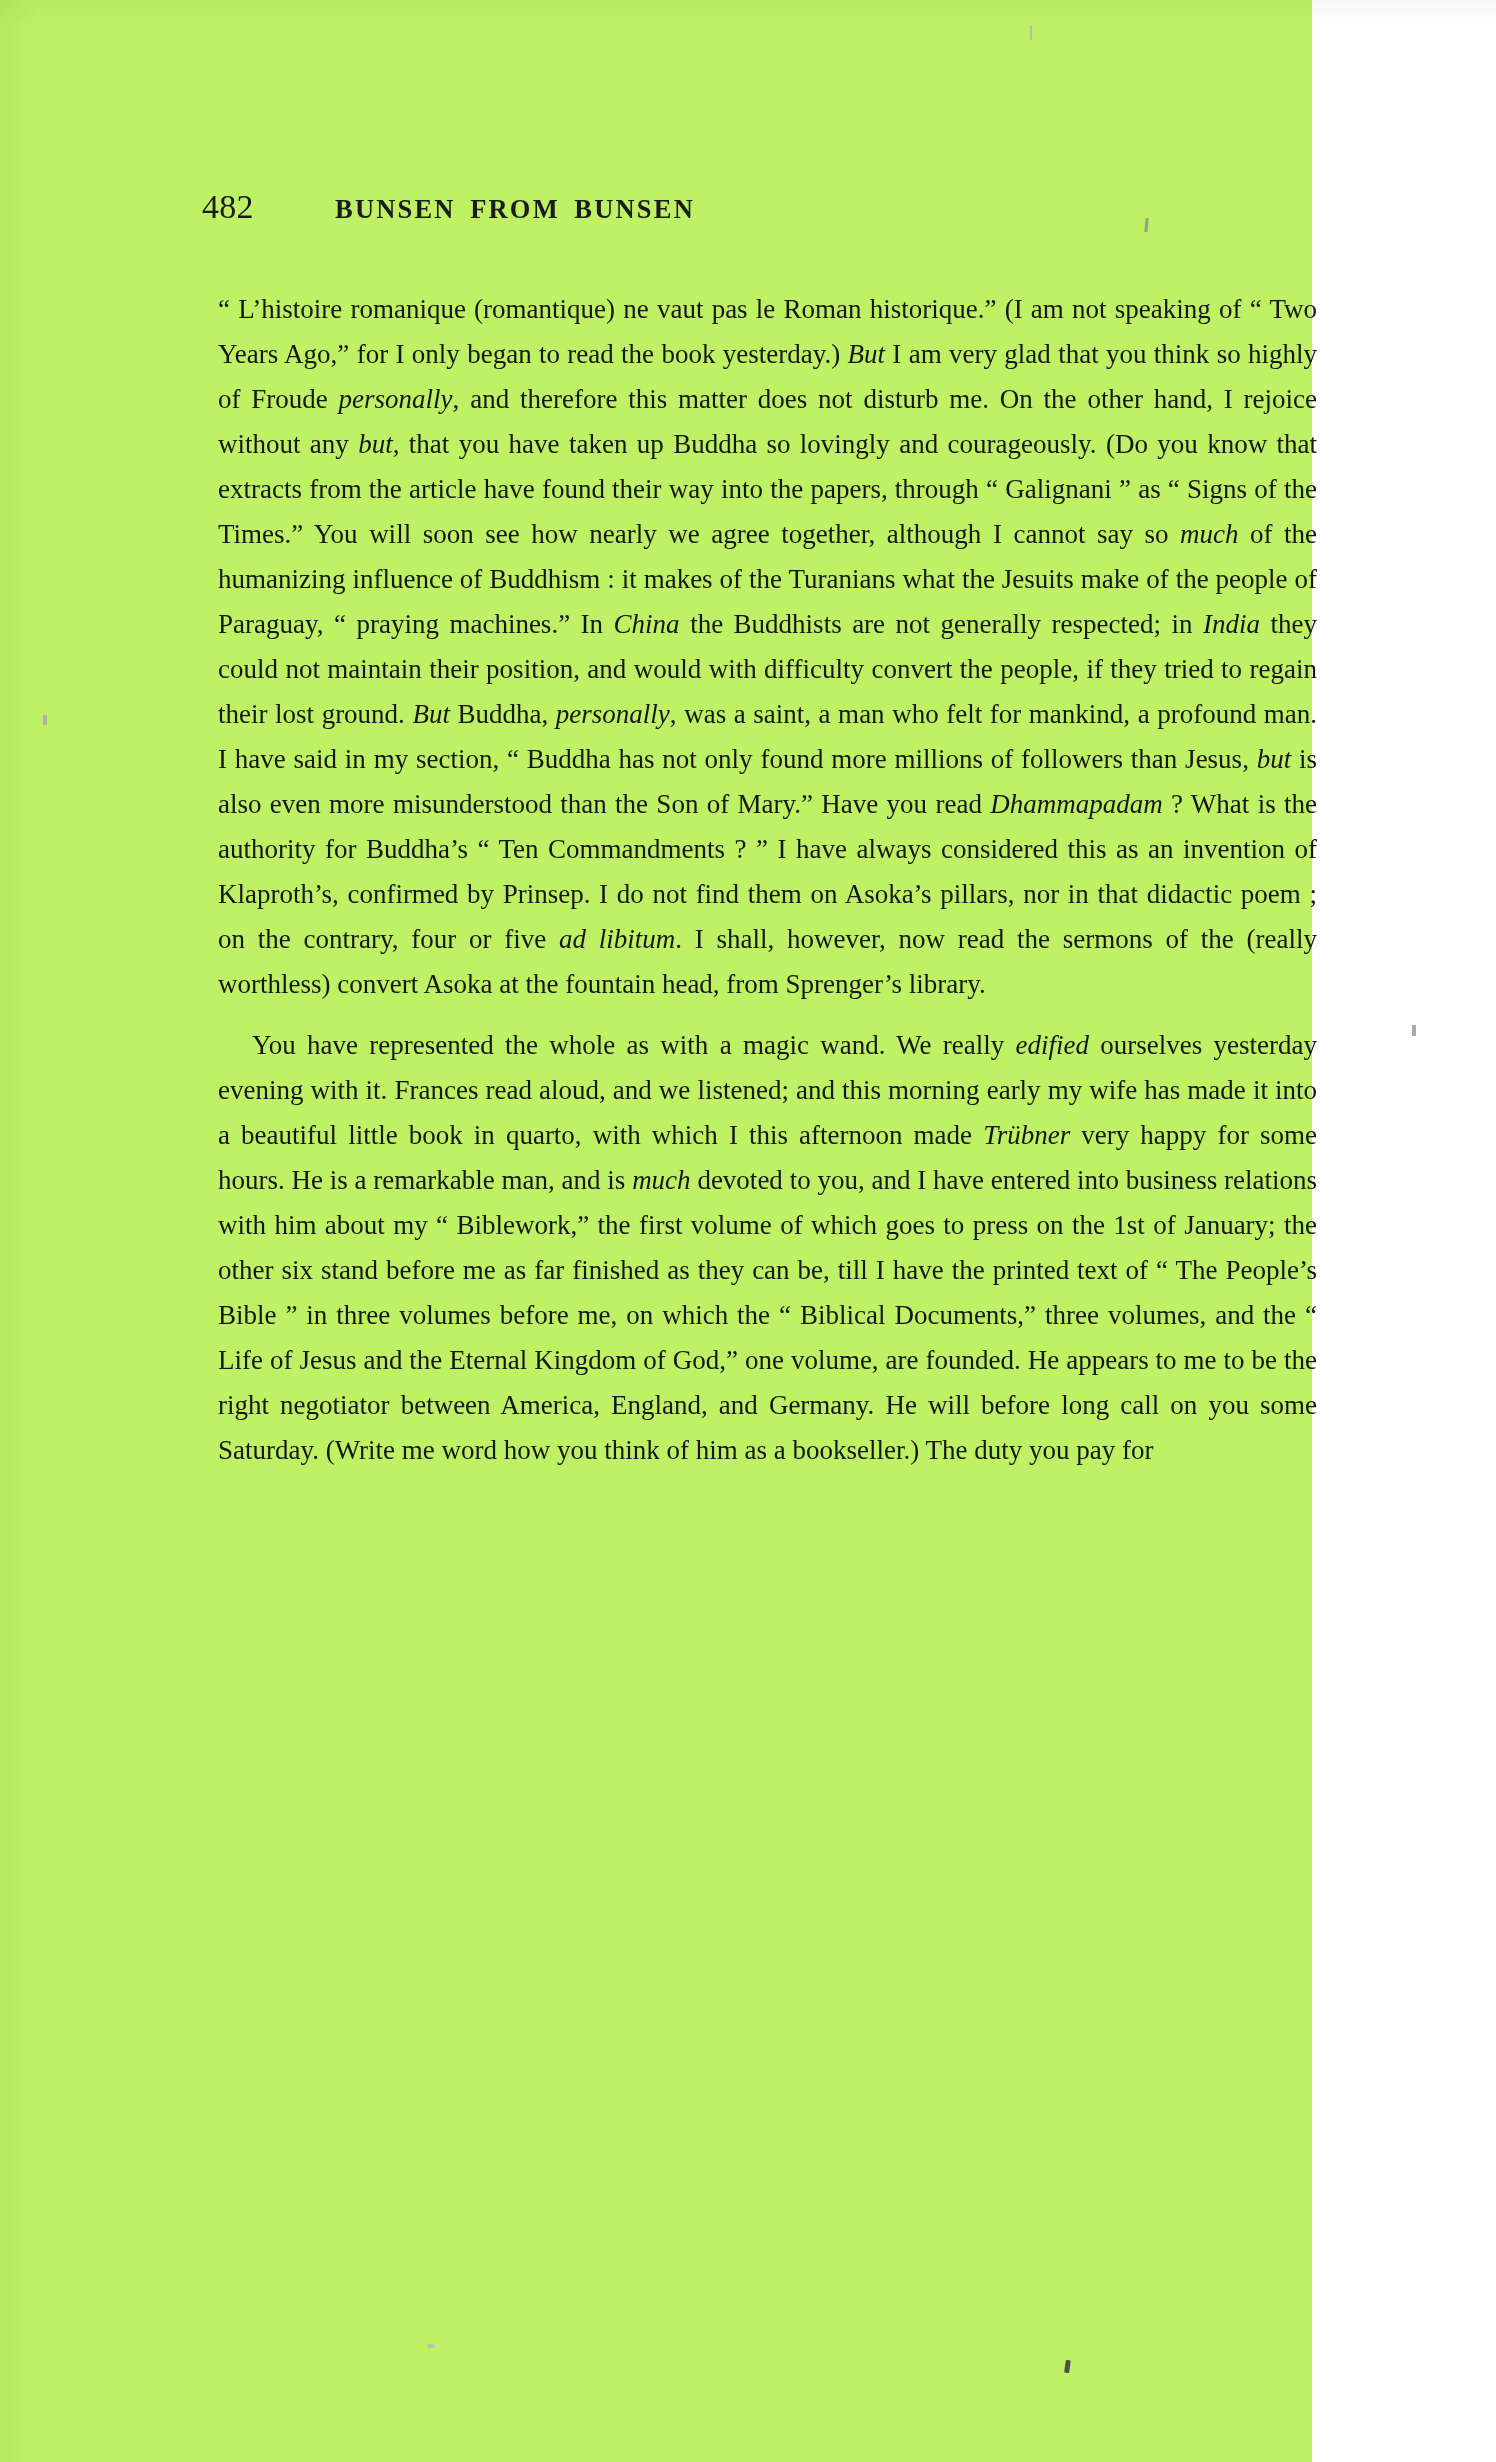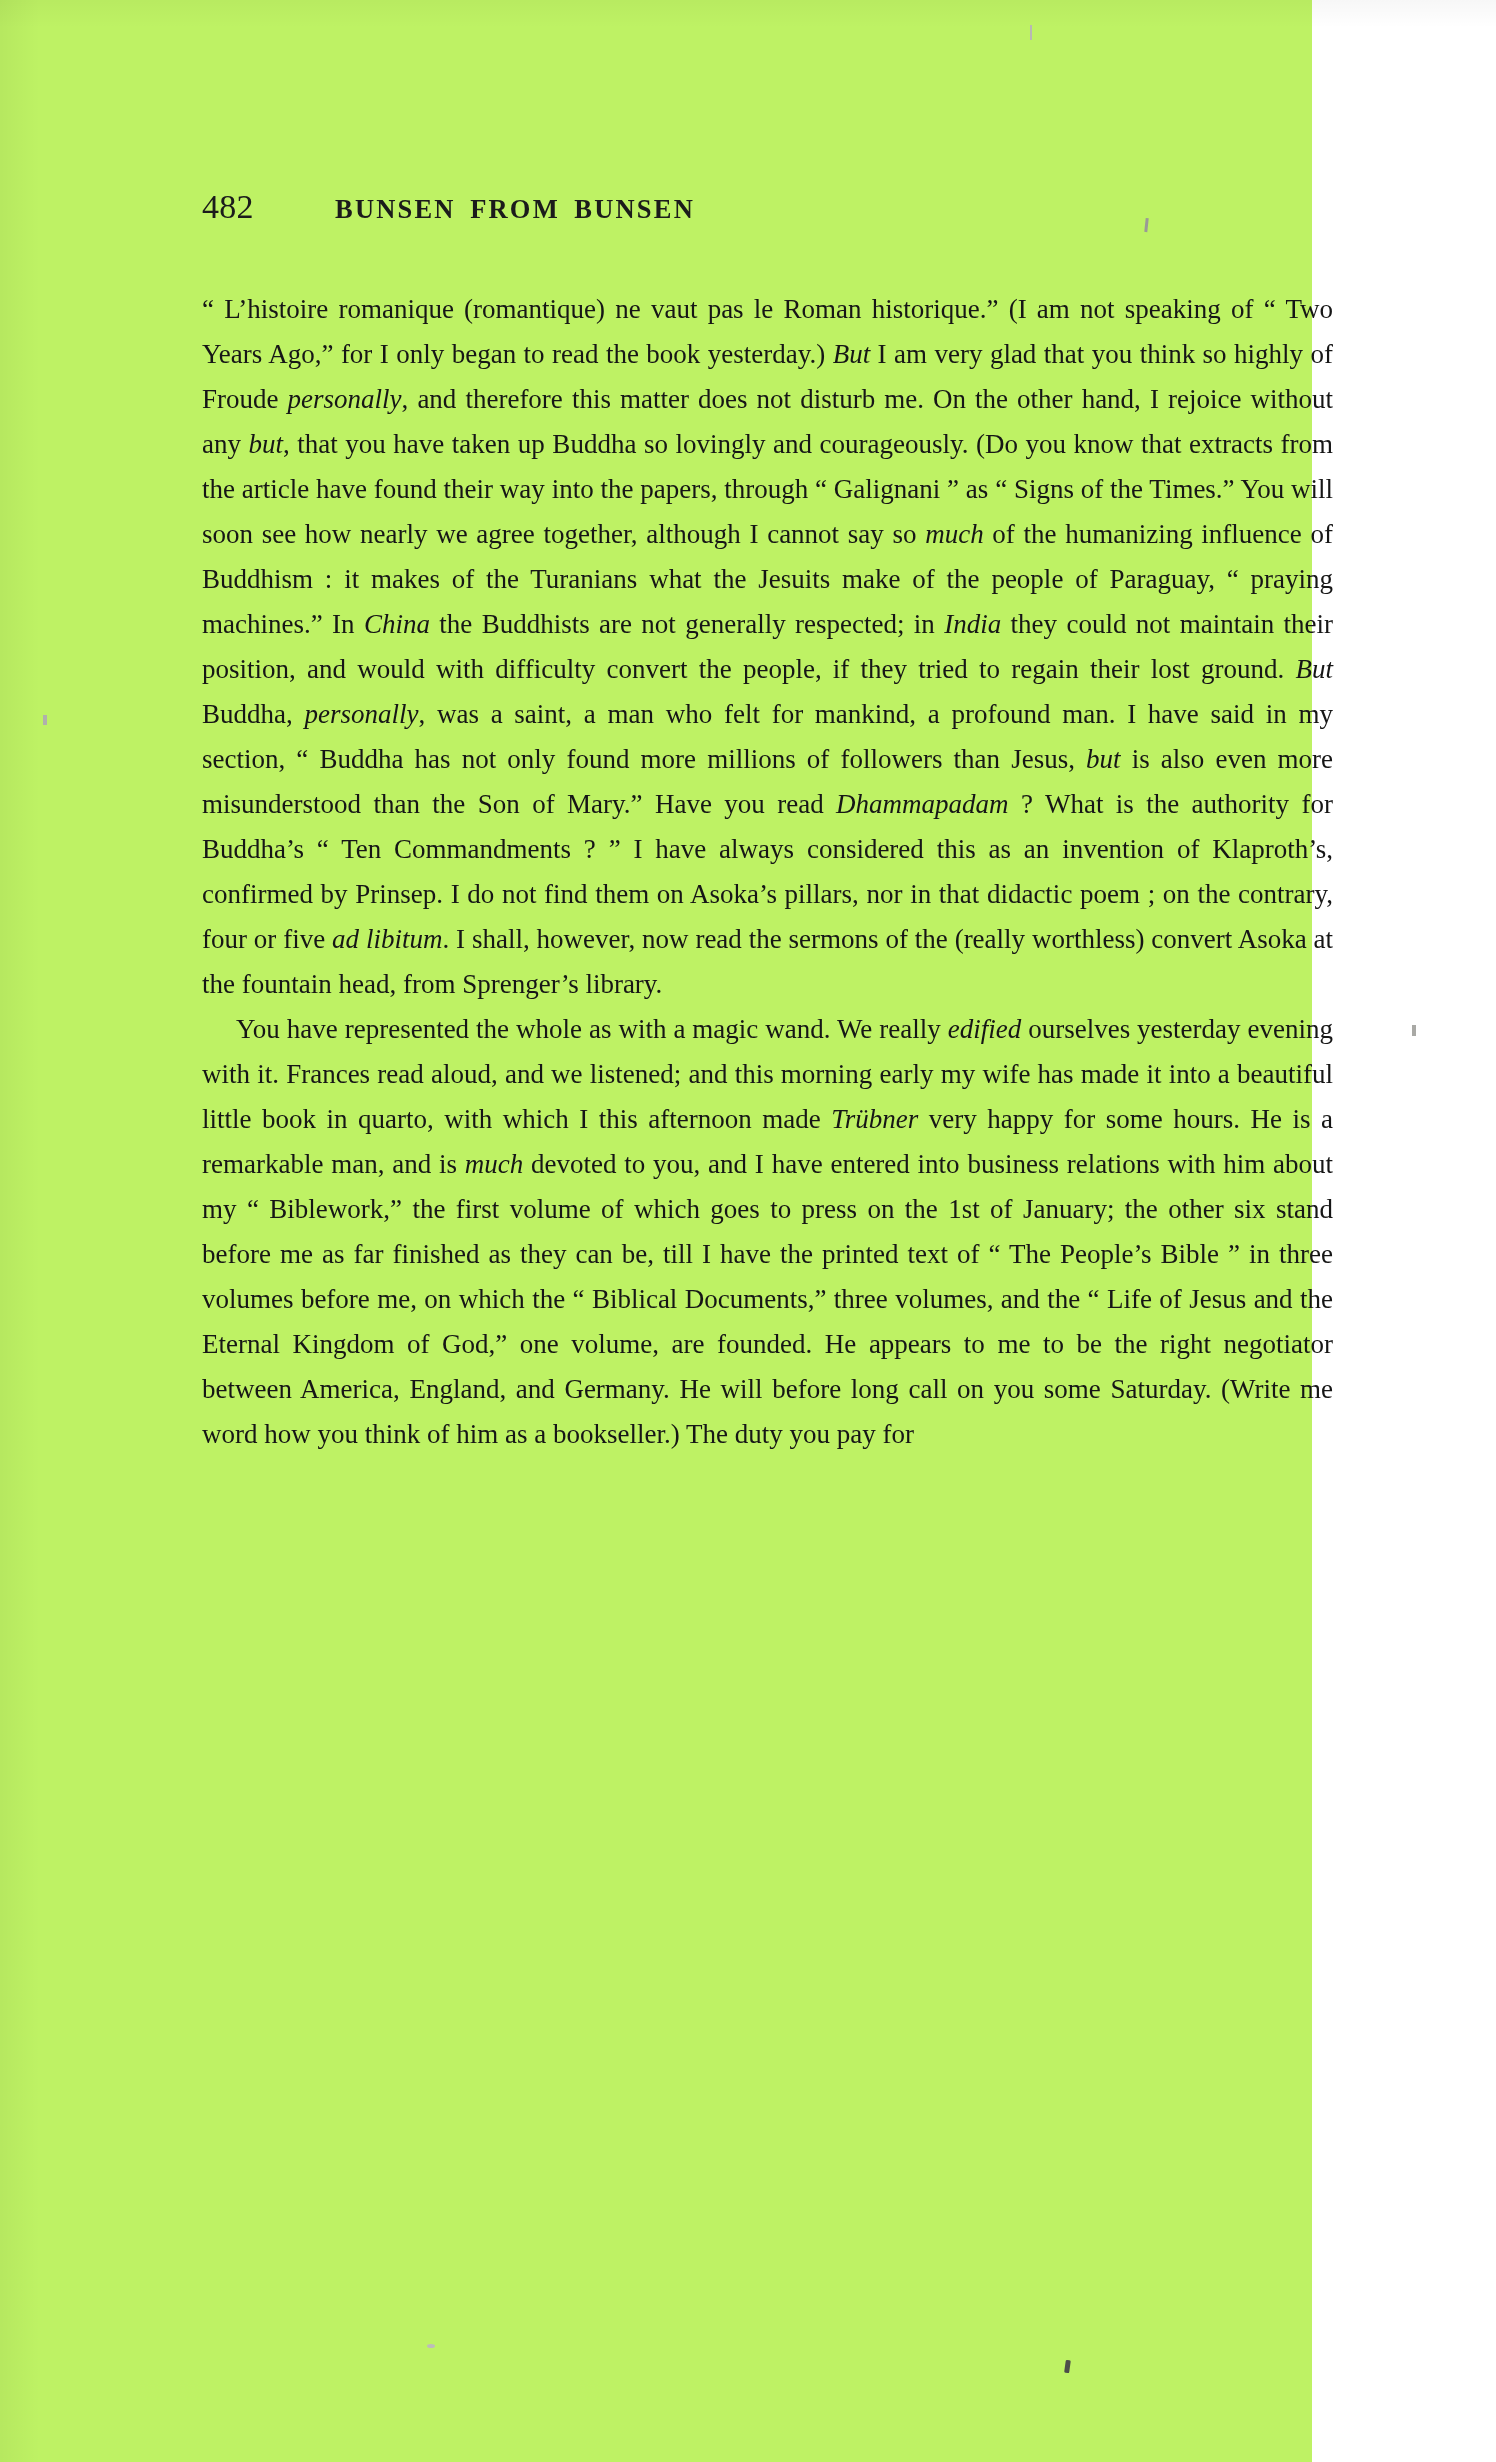--- a/index.html
+++ b/index.html
@@ -50,21 +50,21 @@
   }
   .body-text {
     font-size: 27px;
     line-height: 45px;
     text-align: justify;
     text-justify: inter-word;
     color: #161616;
     -webkit-font-smoothing: antialiased;
   }
   .body-text p {
-    margin: 0;
+    margin: 16px;
   }
   .body-text p.indent {
     text-indent: 34px;
   }
   .it { font-style: italic; }
   .mark-top {
     position: absolute;
     left: 1030px;
     top: 25px;
     width: 2.1px;

